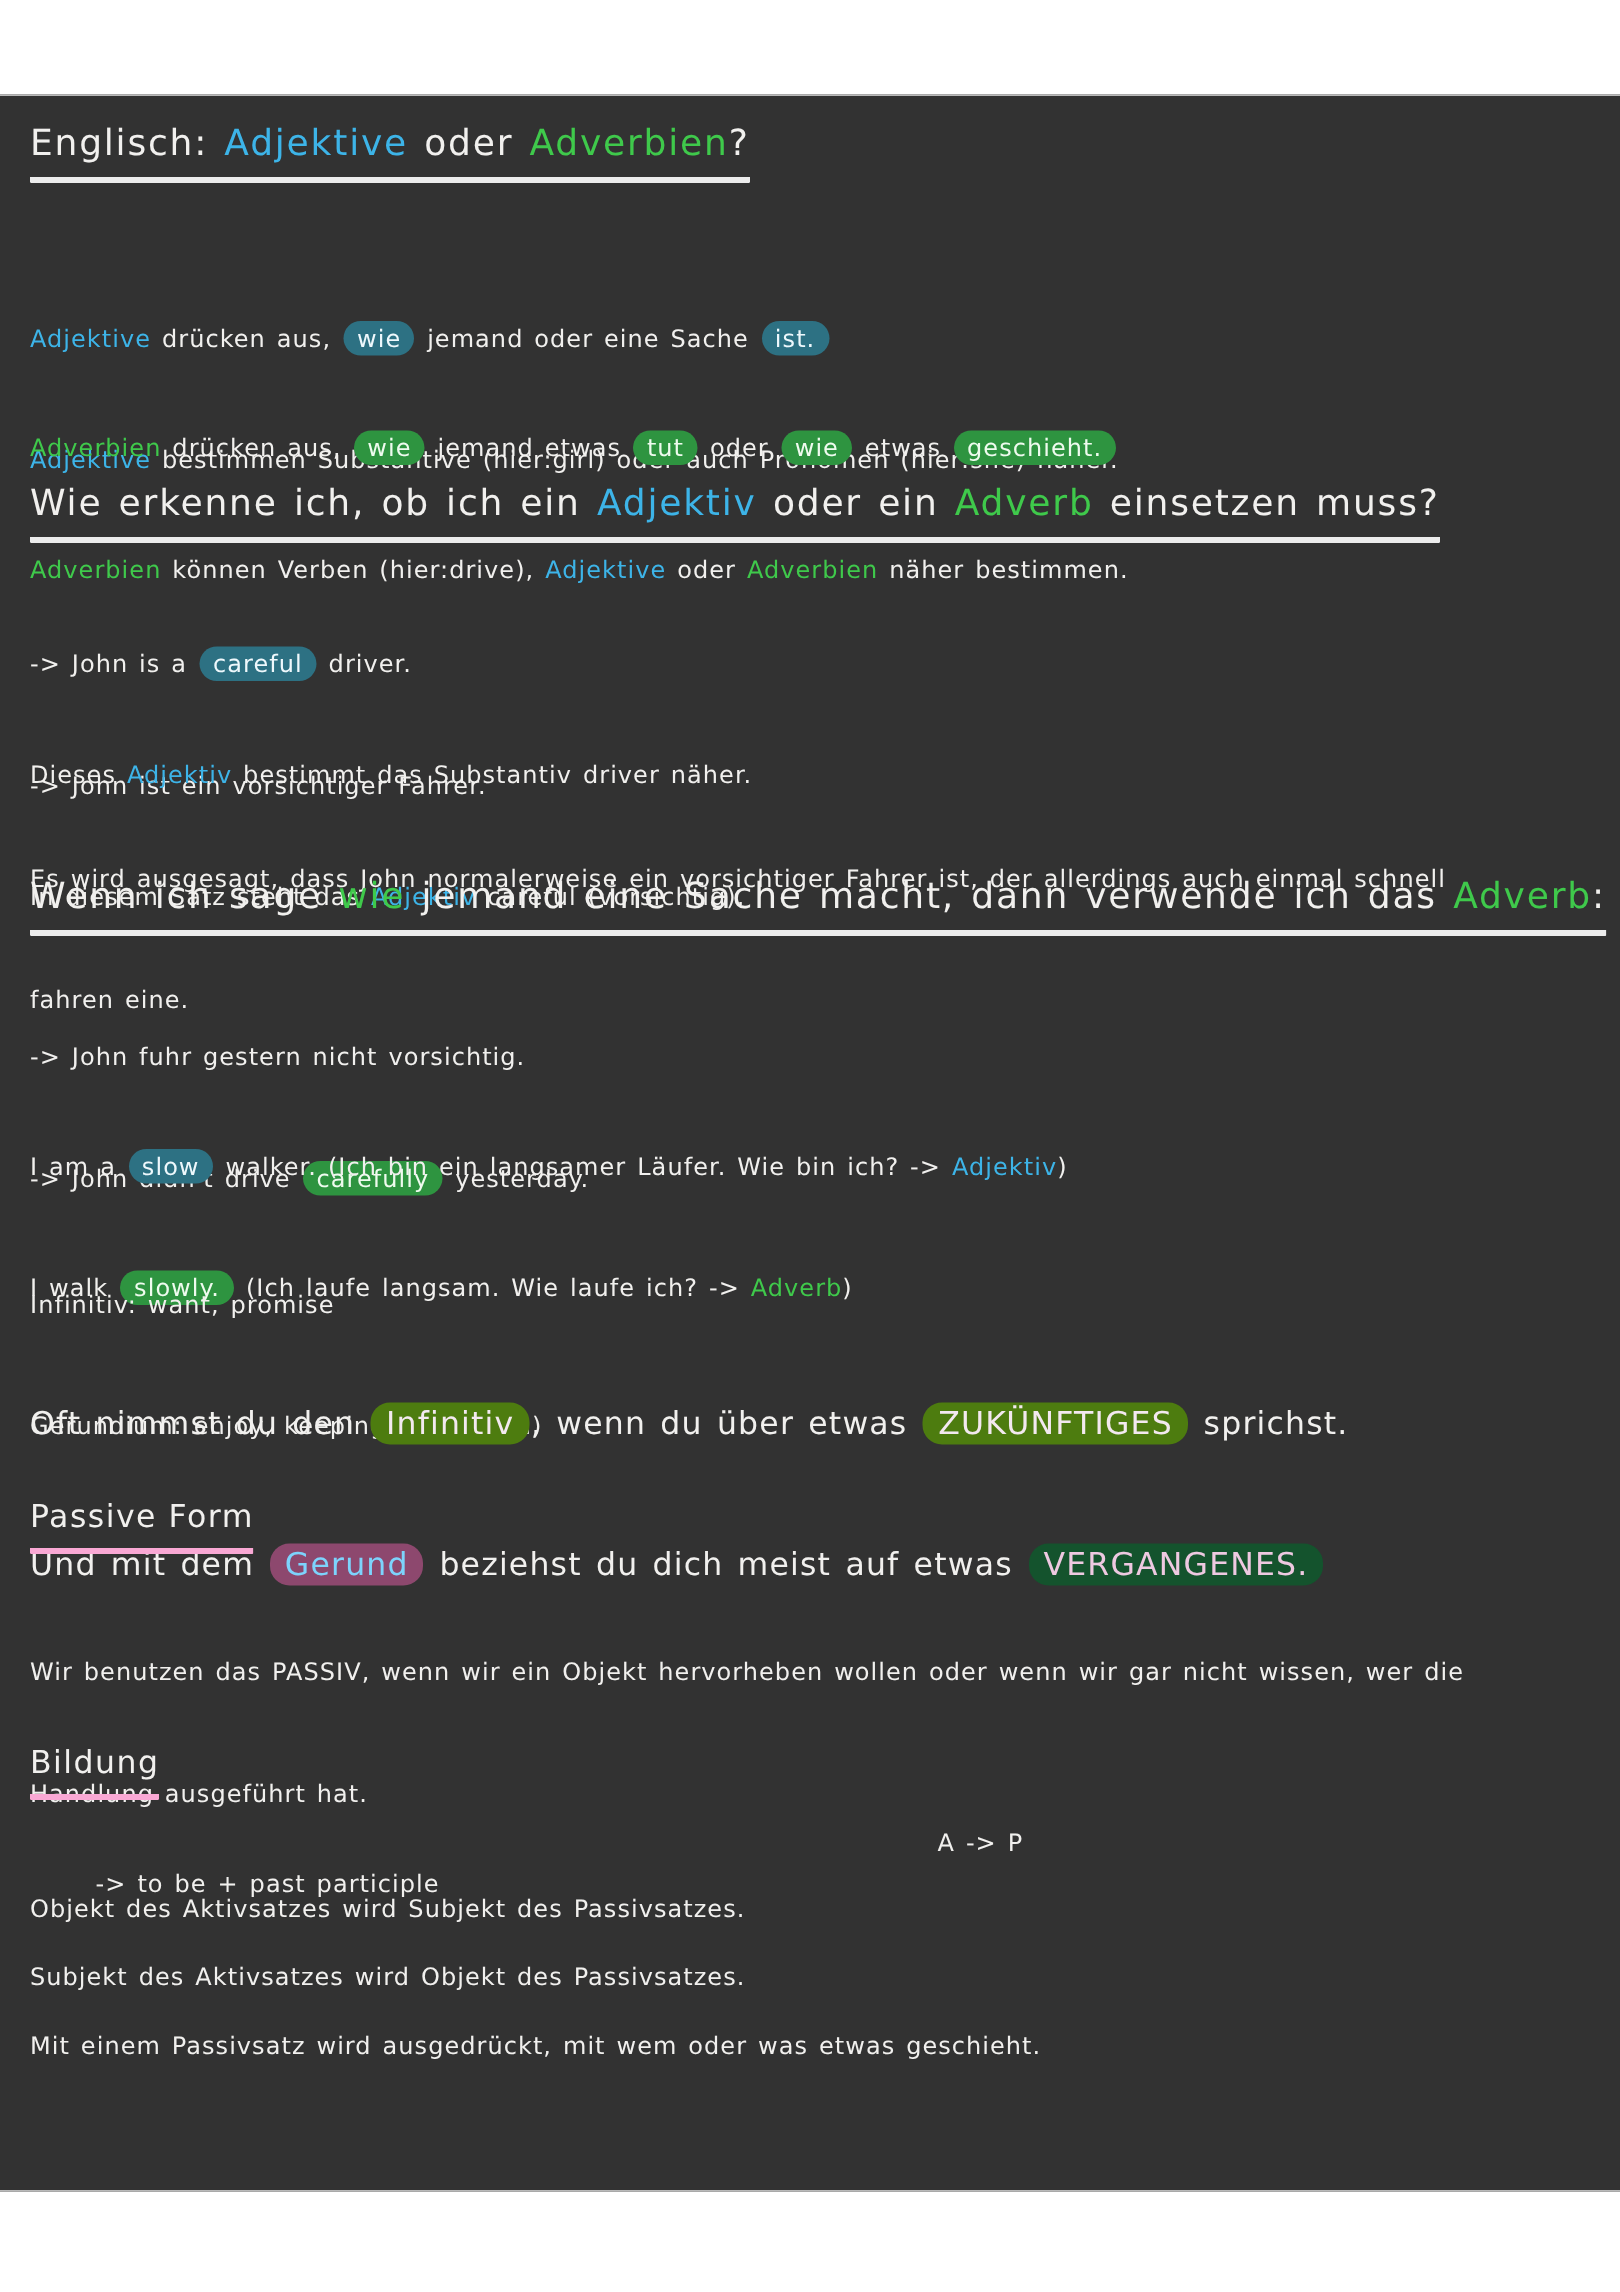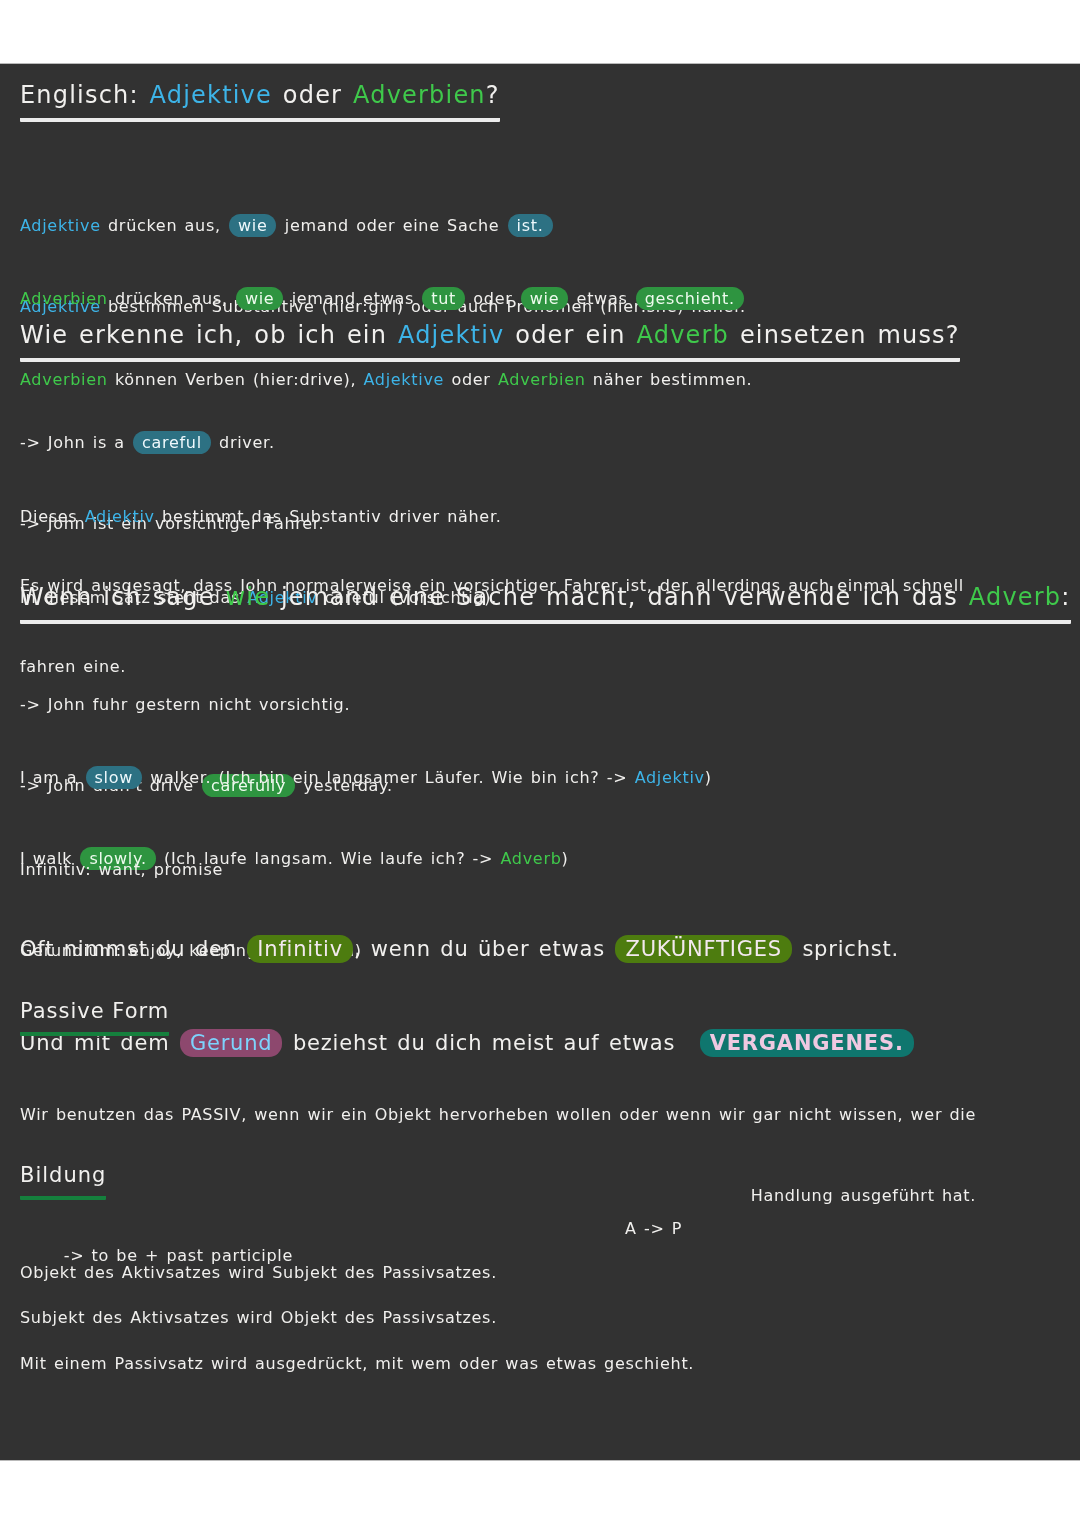--- a/index.html
+++ b/index.html
@@ -45,21 +45,21 @@
     padding-bottom: 9px;
     border-bottom: 4px solid #ececec;
     border-radius: 1px;
   }
   .heading-sm {
     font-size: 21px;
     letter-spacing: 1px;
     white-space: pre;
     display: inline-block;
     padding-bottom: 9px;
-    border-bottom: 4px solid #15803d;
+    border-bottom: 4px solid #f9a8d4;
     border-radius: 1px;
     text-align: center;
   }
   .seg.plain { color: #f1f0ee; }
   .seg.cyan  { color: #3db4e8; }
   .seg.green { color: #3fc94b; }
   .seg.pillTeal {
     background: #2d7183; color: #eef8fc;
     padding: 2px 9px; border-radius: 12px; margin: 0 1px;
   }
@@ -69,22 +69,22 @@
   }
   .seg.pillMauve {
     background: #4d7c0f; color: #f3e9ef;
     padding: 2px 10px; border-radius: 13px; margin: 0 1px;
   }
   .seg.pillMagenta {
     background: #8d486e; color: #7dd3fc;
     padding: 2px 10px; border-radius: 13px; margin: 0 1px;
   }
   .seg.pillMagentaPink {
-    background: #0f766e; color: #eec9e1;
-    padding: 2px 10px; border-radius: 13px; margin: 0 15px; font-weight: bold;
+    background: #14532d; color: #eec9e1;
+    padding: 2px 10px; border-radius: 13px; margin: 0 1px;
   }
   .formula-note { position: absolute; left: 605px; top: 0; }
 </style>
 </head>
 <body>
 
 <div class="page">
   <div class="card">
 
     <div class="block" style="left:20px; top:17px;">
@@ -141,21 +141,21 @@
 
     <div class="block big-text" style="left:20px; top:810px;">
       <div><span class="seg plain">Oft nimmst du den </span><span class="seg pillMauve">Infinitiv</span><span class="seg plain">, wenn du über etwas </span><span class="seg pillMauve">ZUKÜNFTIGES</span><span class="seg plain"> sprichst.</span></div>
       <div style="margin-top:4px;"><span class="seg plain">Und mit dem </span><span class="seg pillMagenta">Gerund</span><span class="seg plain"> beziehst du dich meist auf etwas </span><span class="seg pillMagentaPink">VERGANGENES.</span></div>
     </div>
 
     <div class="block" style="left:20px; top:935px;">
       <span class="heading-sm"><span class="seg plain">Passive Form</span></span>
     </div>
 
-    <div class="block body-text" style="left:20px; top:983px;text-align:right;">
+    <div class="block body-text" style="left:20px; top:983px;">
       <div><span class="seg plain">Wir benutzen das PASSIV, wenn wir ein Objekt hervorheben wollen oder wenn wir gar nicht wissen, wer die</span></div>
       <div><span class="seg plain">Handlung ausgeführt hat.</span></div>
     </div>
 
     <div class="block" style="left:20px; top:1099px;">
       <span class="heading-sm"><span class="seg plain">Bildung</span></span>
     </div>
 
     <div class="block body-text" style="left:20px; top:1151px; width:1040px;">
       <span><span class="seg plain">-&gt; to be + past participle</span></span>

